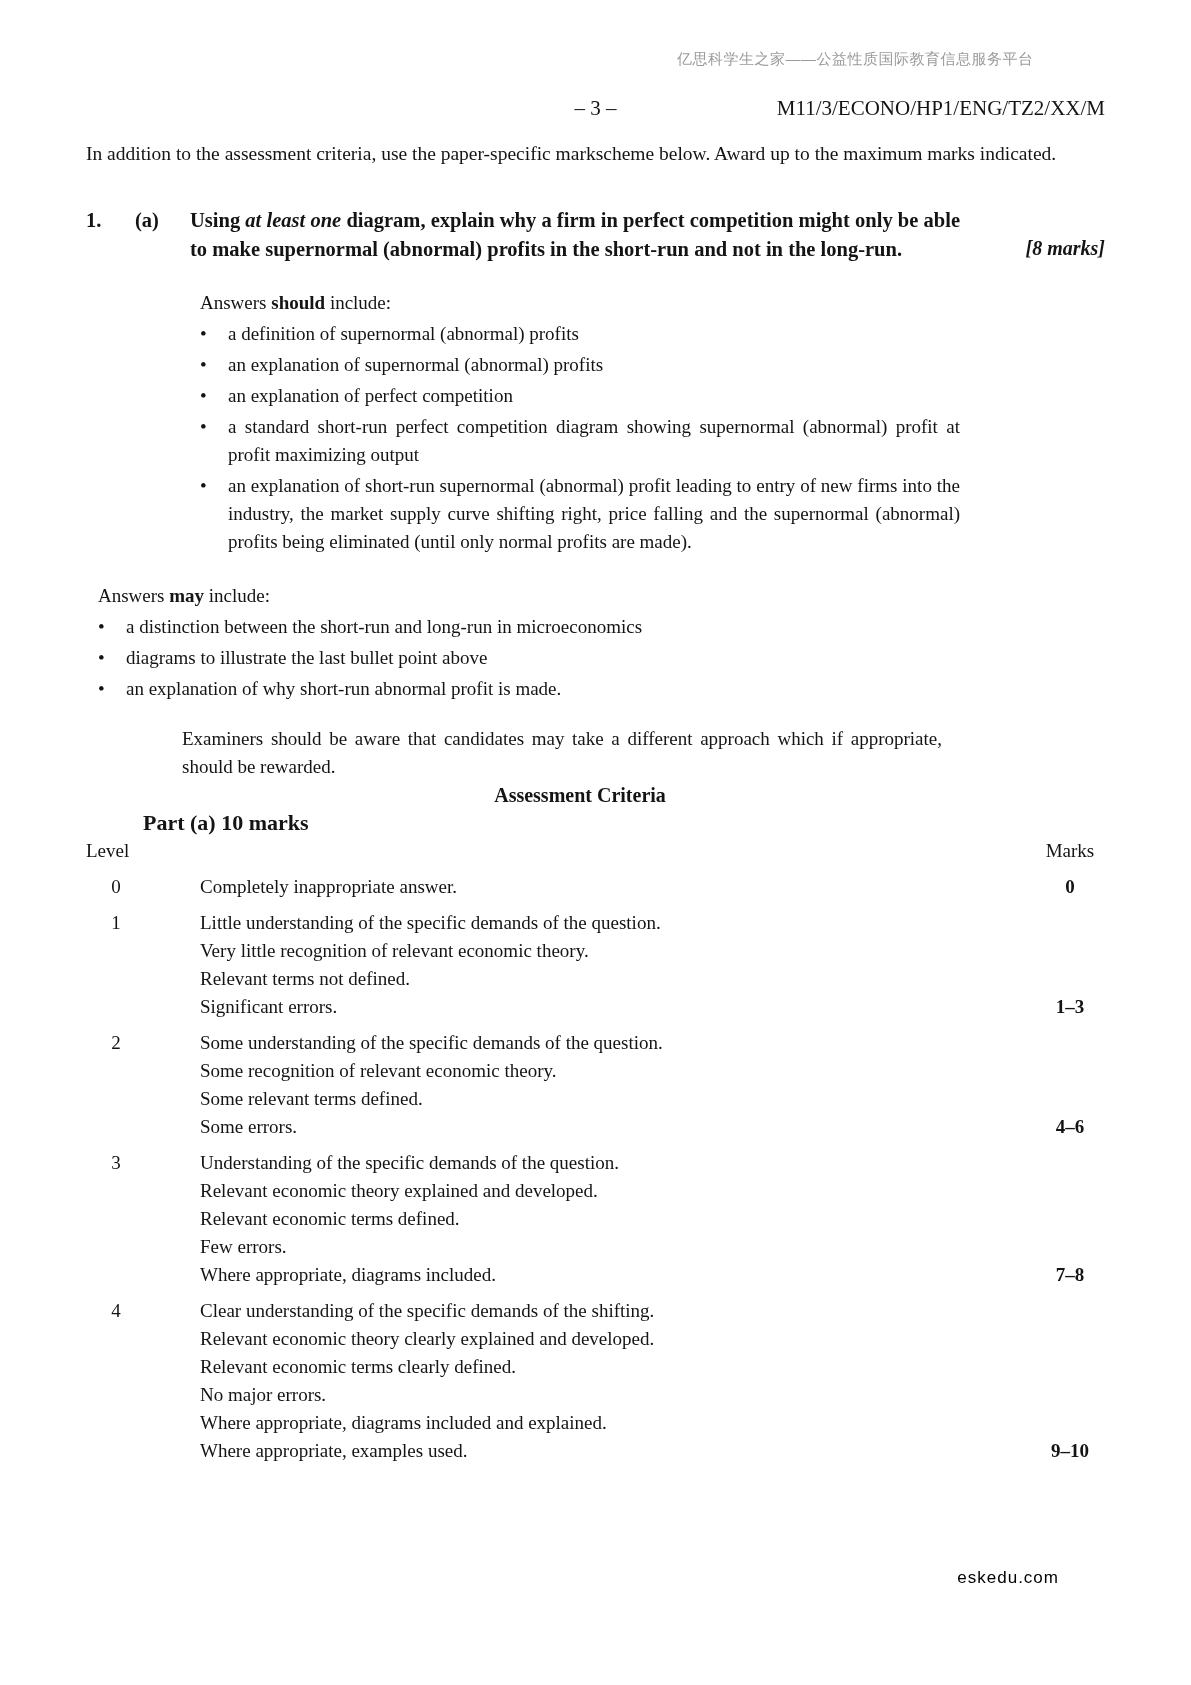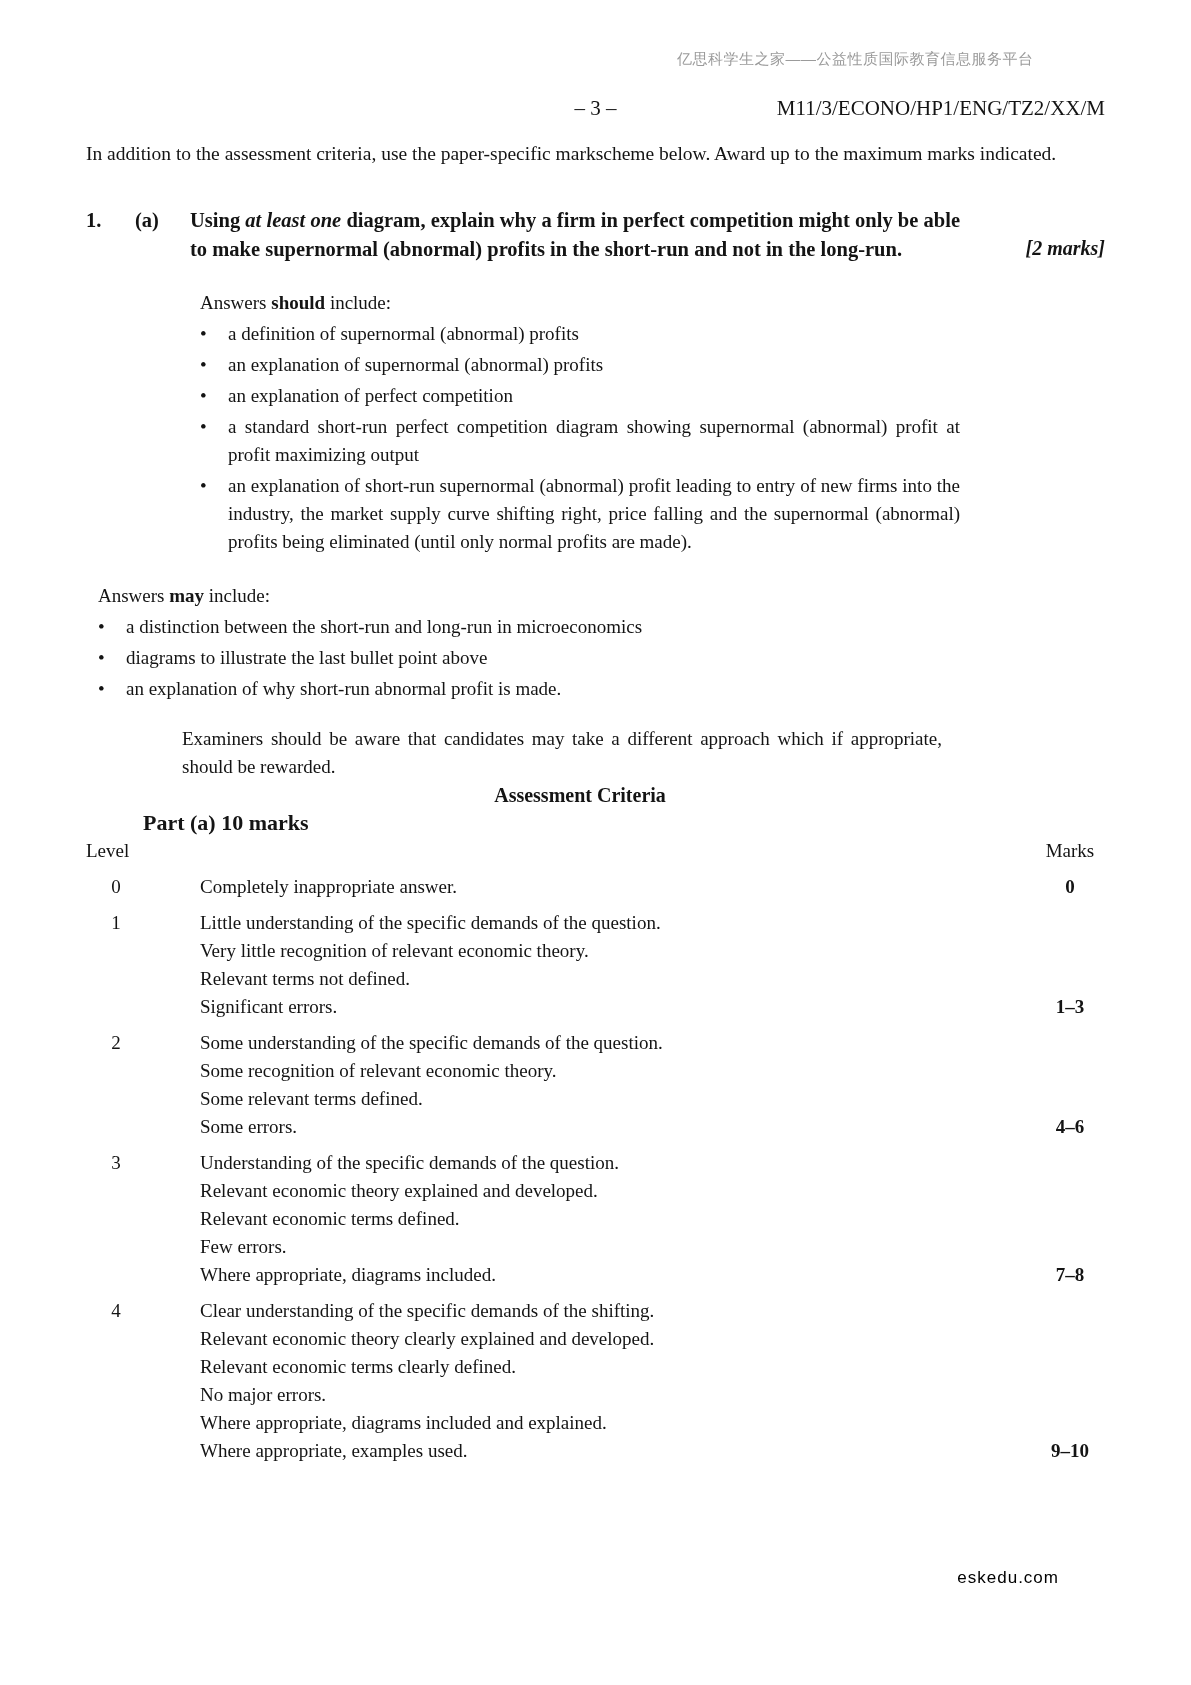--- a/index.html
+++ b/index.html
@@ -88,21 +88,21 @@
   <div class="paper-code">M11/3/ECONO/HP1/ENG/TZ2/XX/M</div>
 
   <div class="content">
 
     <p class="intro">In addition to the assessment criteria, use the paper-specific markscheme below.  Award up to the maximum marks indicated.</p>
 
     <div class="question">
       <span>1.</span>
       <span>(a)</span>
       <span class="q-text"><span>Using </span><i>at least one</i><span> diagram, explain why a firm in perfect competition might only be able to make supernormal (abnormal) profits in the short-run and not in the long-run.</span></span>
-      <span class="q-marks">[2 marks]</span>
+      <span class="q-marks">[8 marks]</span>
     </div>
 
     <div class="sec answers-should">
       <div class="sec-label"><span>Answers </span><span class="b">should</span><span> include:</span></div>
       <ul class="bullets">
         <li>
             <span class="b-marker">•</span>
             <span class="b-text">a definition of supernormal (abnormal) profits</span>
           </li>
         <li>

